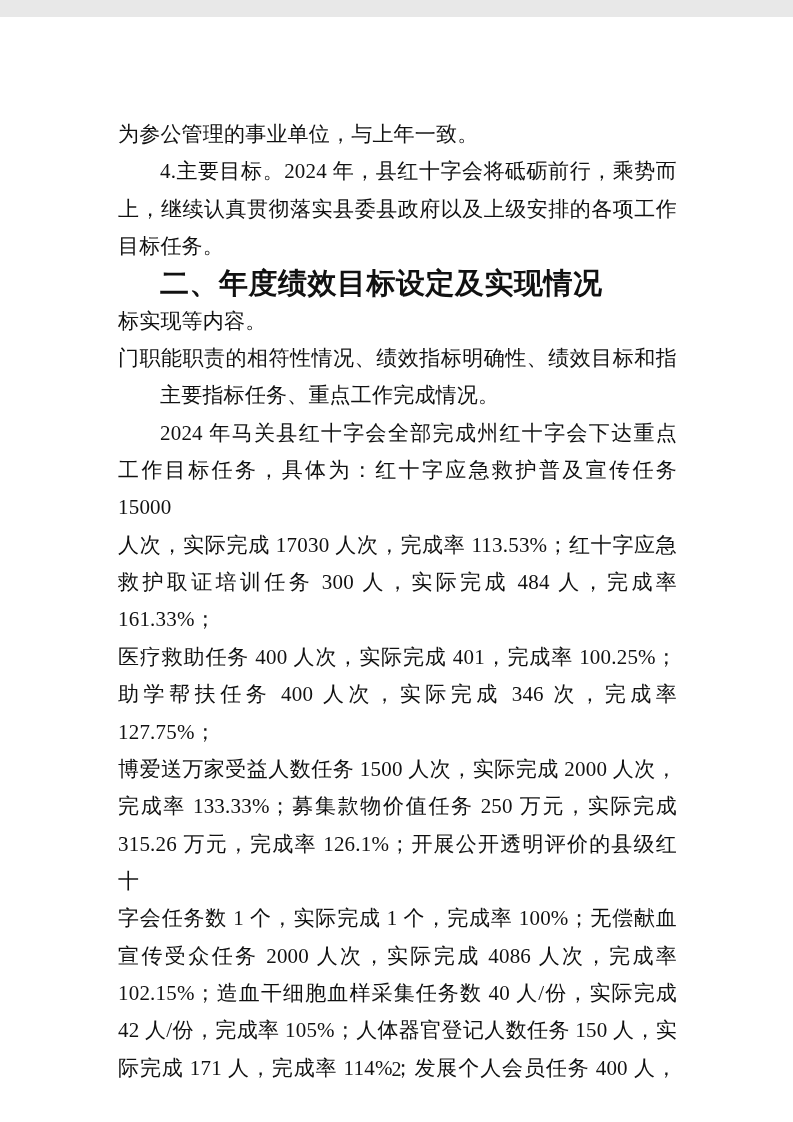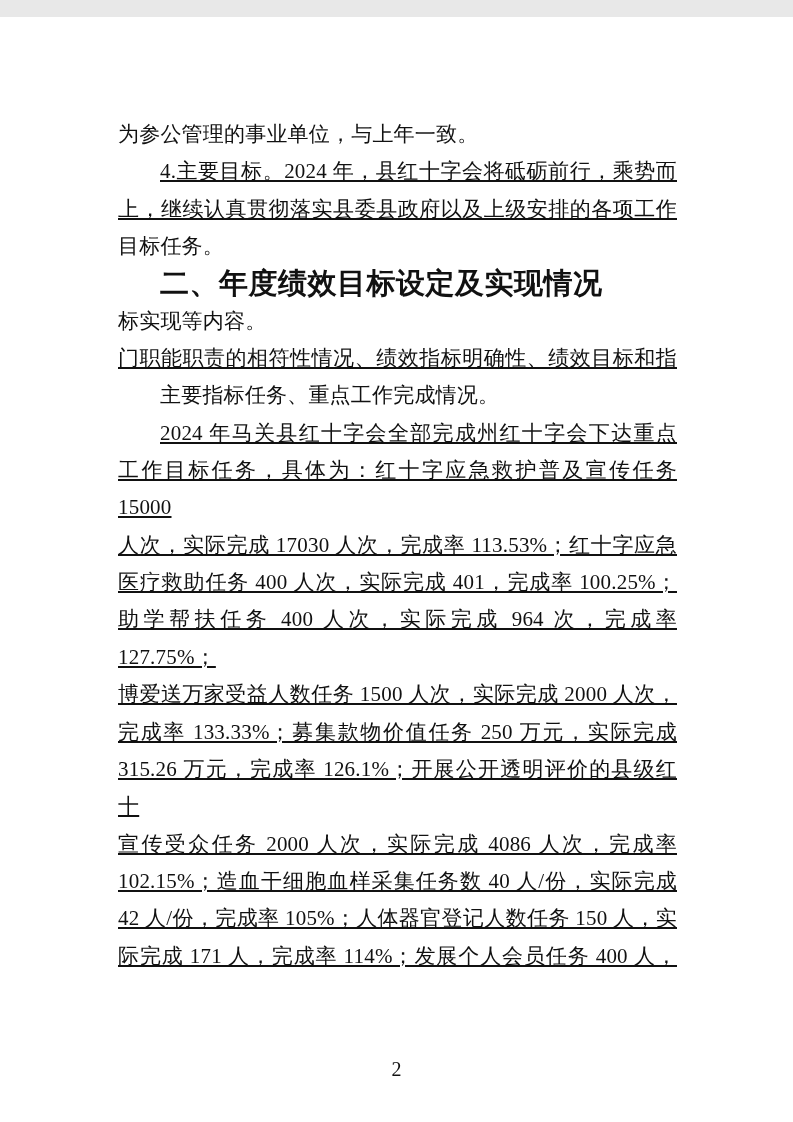--- a/index.html
+++ b/index.html
@@ -26,21 +26,20 @@
     line-height: 37.35px;
     letter-spacing: 0.2px;
   }
   .line {
     white-space: normal;
     text-align: left;
   }
   .line.stretch {
     text-align: justify;
     text-align-last: justify;
-    text-decoration: underline;
   }
   .line.indent {
     text-indent: 42px;
   }
   .line.heading {
     font-family: "Liberation Sans", "DejaVu Sans", sans-serif;
     font-weight: 700;
     font-size: 29px;
     letter-spacing: 0.5px;
   }
@@ -63,24 +62,26 @@
       <div class="line stretch indent">4.主要目标。2024 年，县红十字会将砥砺前行，乘势而</div>
       <div class="line stretch">上，继续认真贯彻落实县委县政府以及上级安排的各项工作</div>
       <div class="line">目标任务。</div>
       <div class="line indent heading">二、年度绩效目标设定及实现情况</div>
       <div class="line">标实现等内容。</div>
       <div class="line stretch">门职能职责的相符性情况、绩效指标明确性、绩效目标和指</div>
       <div class="line indent">主要指标任务、重点工作完成情况。</div>
       <div class="line stretch indent">2024 年马关县红十字会全部完成州红十字会下达重点</div>
       <div class="line stretch">工作目标任务，具体为：红十字应急救护普及宣传任务 15000</div>
       <div class="line stretch">人次，实际完成 17030 人次，完成率 113.53%；红十字应急</div>
+      <div class="line stretch">救护取证培训任务 300 人，实际完成 484 人，完成率 161.33%；</div>
       <div class="line stretch">医疗救助任务 400 人次，实际完成 401，完成率 100.25%；</div>
-      <div class="line stretch">助学帮扶任务 400 人次，实际完成 964 次，完成率 127.75%；</div>
+      <div class="line stretch">助学帮扶任务 400 人次，实际完成 346 次，完成率 127.75%；</div>
       <div class="line stretch">博爱送万家受益人数任务 1500 人次，实际完成 2000 人次，</div>
       <div class="line stretch">完成率 133.33%；募集款物价值任务 250 万元，实际完成</div>
       <div class="line stretch">315.26 万元，完成率 126.1%；开展公开透明评价的县级红十</div>
+      <div class="line stretch">字会任务数 1 个，实际完成 1 个，完成率 100%；无偿献血</div>
       <div class="line stretch">宣传受众任务 2000 人次，实际完成 4086 人次，完成率</div>
       <div class="line stretch">102.15%；造血干细胞血样采集任务数 40 人/份，实际完成</div>
       <div class="line stretch">42 人/份，完成率 105%；人体器官登记人数任务 150 人，实</div>
       <div class="line stretch">际完成 171 人，完成率 114%；发展个人会员任务 400 人，</div>
     </div>
   <div class="page-number">2</div>
 </div>
 
 </body></html>

